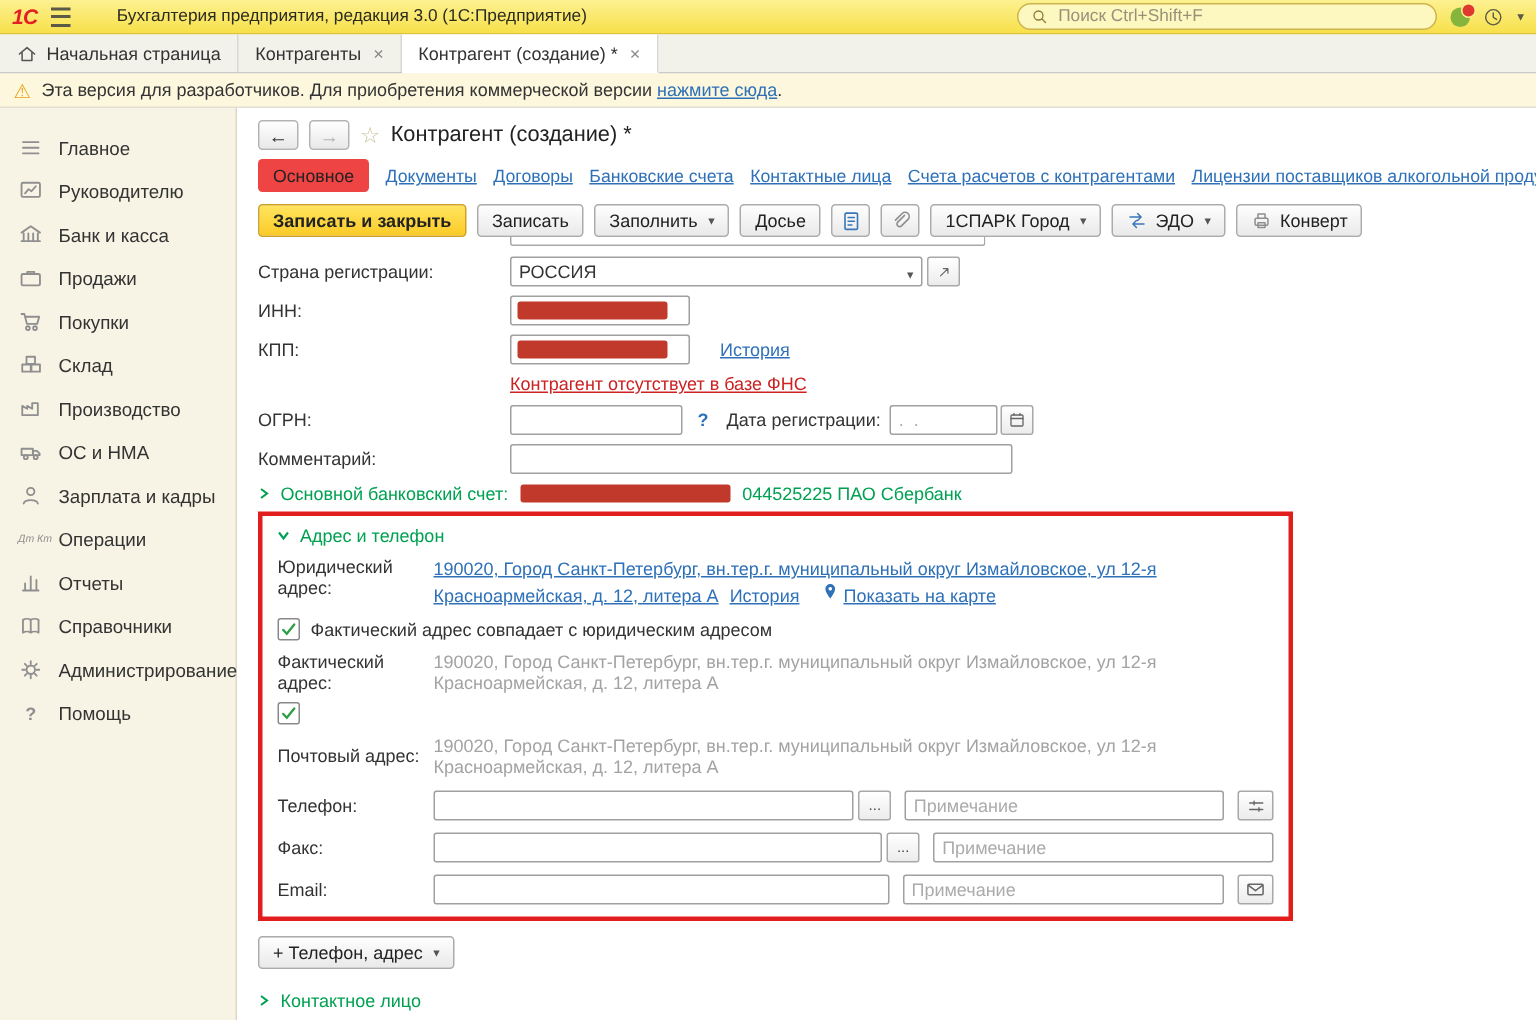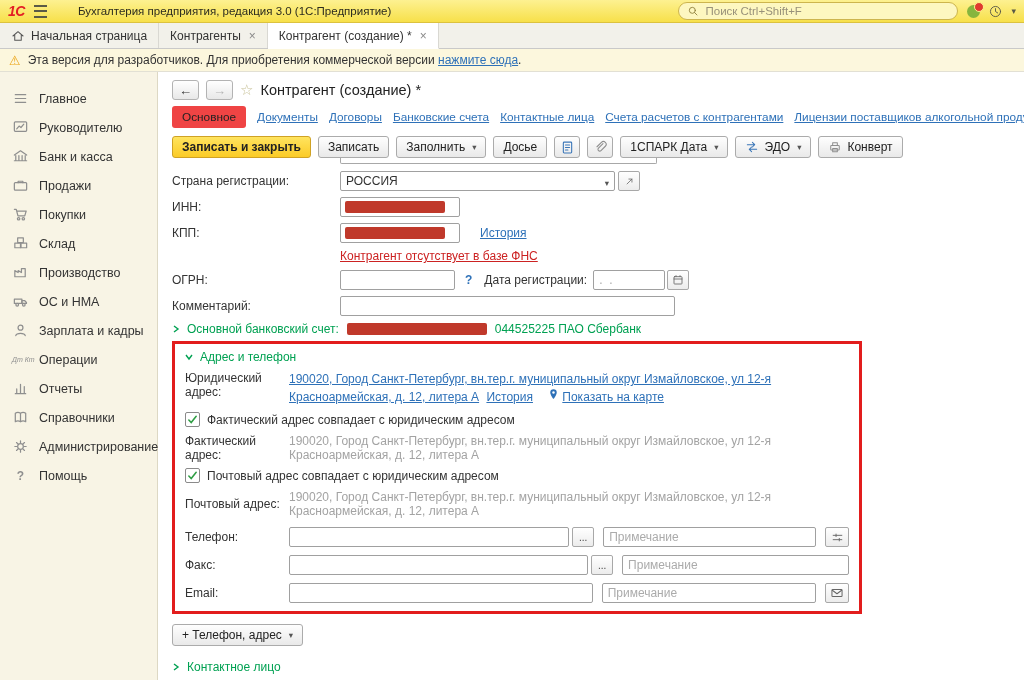--- a/index.html
+++ b/index.html
@@ -276,21 +276,21 @@
               <rect x="4" y="2.5" width="10" height="13" rx="1"></rect>
               <path d="M6.5 6h5M6.5 9h5M6.5 12h3"></path>
             </svg>
         </button>
         <button class="btn ibtn">
           <svg class="ic" style="width:15px;height:15px" viewBox="0 0 18 18">
               <path d="M12 4.3L6.6 9.7a2.1 2.1 0 0 0 3 3l5.2-5.2a3.3 3.3 0 0 0-4.7-4.7L4.8 8.1"></path>
             </svg>
         </button>
         <button class="btn">
-            <span>1СПАРК Дата</span>
+            <span>1СПАРК Город</span>
             <span class="car">▾</span>
           </button>
         <button class="btn">
           <svg class="ic" style="stroke:#3a76b8;width:14px;height:14px" viewBox="0 0 18 18">
               <path d="M3 6h9M9.5 3l3 3-3 3M15 12H6M8.5 9l-3 3 3 3"></path>
             </svg>
           <span>ЭДО</span>
             <span class="car">▾</span>
           </button>
         <button class="btn">
@@ -412,21 +412,20 @@
           <div class="lbl2">Фактический адрес:</div>
           <span class="gray">190020, Город Санкт-Петербург, вн.тер.г. муниципальный округ Измайловское, ул 12-я Красноармейская, д. 12, литера А</span>
         </div>
 
         <div class="cbrow">
           <span class="cb">
             <svg style="width:11px;height:11px" viewBox="0 0 12 12">
                 <path d="M2 6.5l2.6 2.8L10 2.5" stroke="#2f9e44" fill="none" stroke-width="1.7" stroke-linecap="round"></path>
               </svg>
             </span>
-          <span>Почтовый адрес совпадает с юридическим адресом</span>
         </div>
 
         <div class="frow">
           <div class="lbl2">Почтовый адрес:</div>
           <span class="gray">190020, Город Санкт-Петербург, вн.тер.г. муниципальный округ Измайловское, ул 12-я Красноармейская, д. 12, литера А</span>
         </div>
 
         <div class="frow" style="margin-top:9px">
           <div class="lbl2">Телефон:</div>
           <input class="inp" style="width: 330px;">

